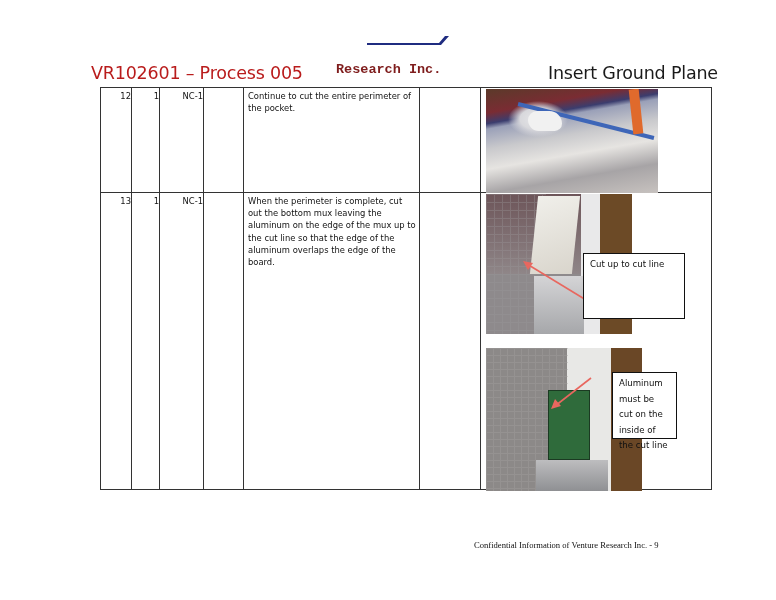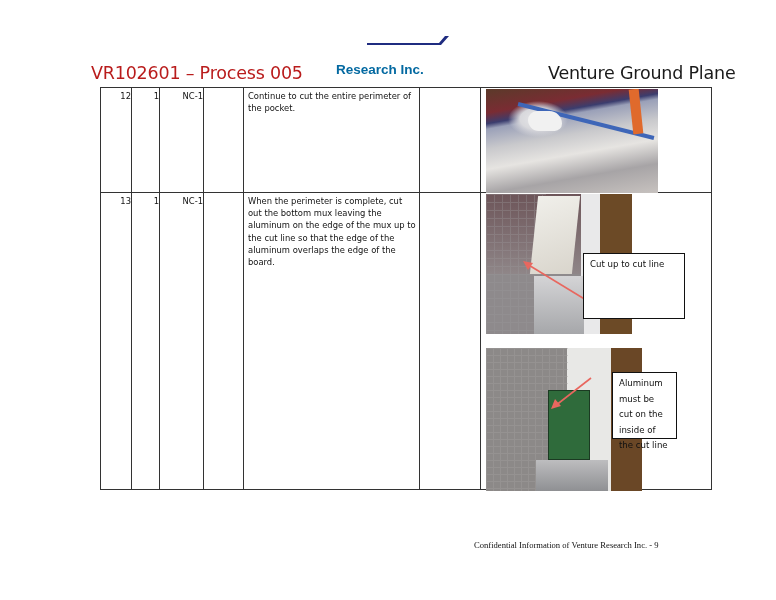--- a/index.html
+++ b/index.html
@@ -19,21 +19,21 @@
     position: absolute; left: 0; top: 0;
     font-family: "Liberation Sans", sans-serif; font-weight: bold; color: #1f2c80;
     font-size: 22px; letter-spacing: 0.5px; line-height: 26px;
   }
   .logo-venture .big { font-size: 28px; }
   .logo-swoosh {
     position: absolute; left: 40px; top: 0; width: 82px; height: 10px;
   }
   .logo-research {
     position: absolute; left: 9px; top: 26px;
-    font-family: Liberation Sans, sans-serif; font-weight: bold; color: #0369a1;
+    font-family: Liberation Mono, monospace; font-weight: bold; color: #7f1d1d;
     font-size: 13.5px; line-height: 16px;
   }
 
   .grid { position: absolute; left: 100px; top: 87px; width: 612px; height: 403px; border: 1px solid #333; }
   .vline { position: absolute; top: 0; bottom: 0; width: 1px; background: #333; }
   .hline { position: absolute; left: 0; right: 0; height: 1px; background: #333; }
 
   .cell-text {
     position: absolute; font-family: "DejaVu Sans", sans-serif; font-size: 8.4px; line-height: 12.2px; color: #111;
   }
@@ -95,21 +95,21 @@
 
 <div class="doc-title-left">VR102601 – Process 005</div>
 
 <div class="logo">
   <svg class="logo-swoosh" viewBox="0 0 82 10">
     <path d="M0 9 L74 9 L82 0 L78 0 L72 7 L0 7 Z" fill="#1f2c80"></path>
   </svg>
   <div class="logo-research">Research Inc.</div>
 </div>
 
-<div class="doc-title-right">Venture Ground Plane</div>
+<div class="doc-title-right">Insert Ground Plane</div>
 
 <div class="grid">
   <div class="vline" style="left:30px"></div>
   <div class="vline" style="left:58px"></div>
   <div class="vline" style="left:102px"></div>
   <div class="vline" style="left:142px"></div>
   <div class="vline" style="left:318px"></div>
   <div class="vline" style="left:379px"></div>
   <div class="hline" style="top:104px"></div>
 

